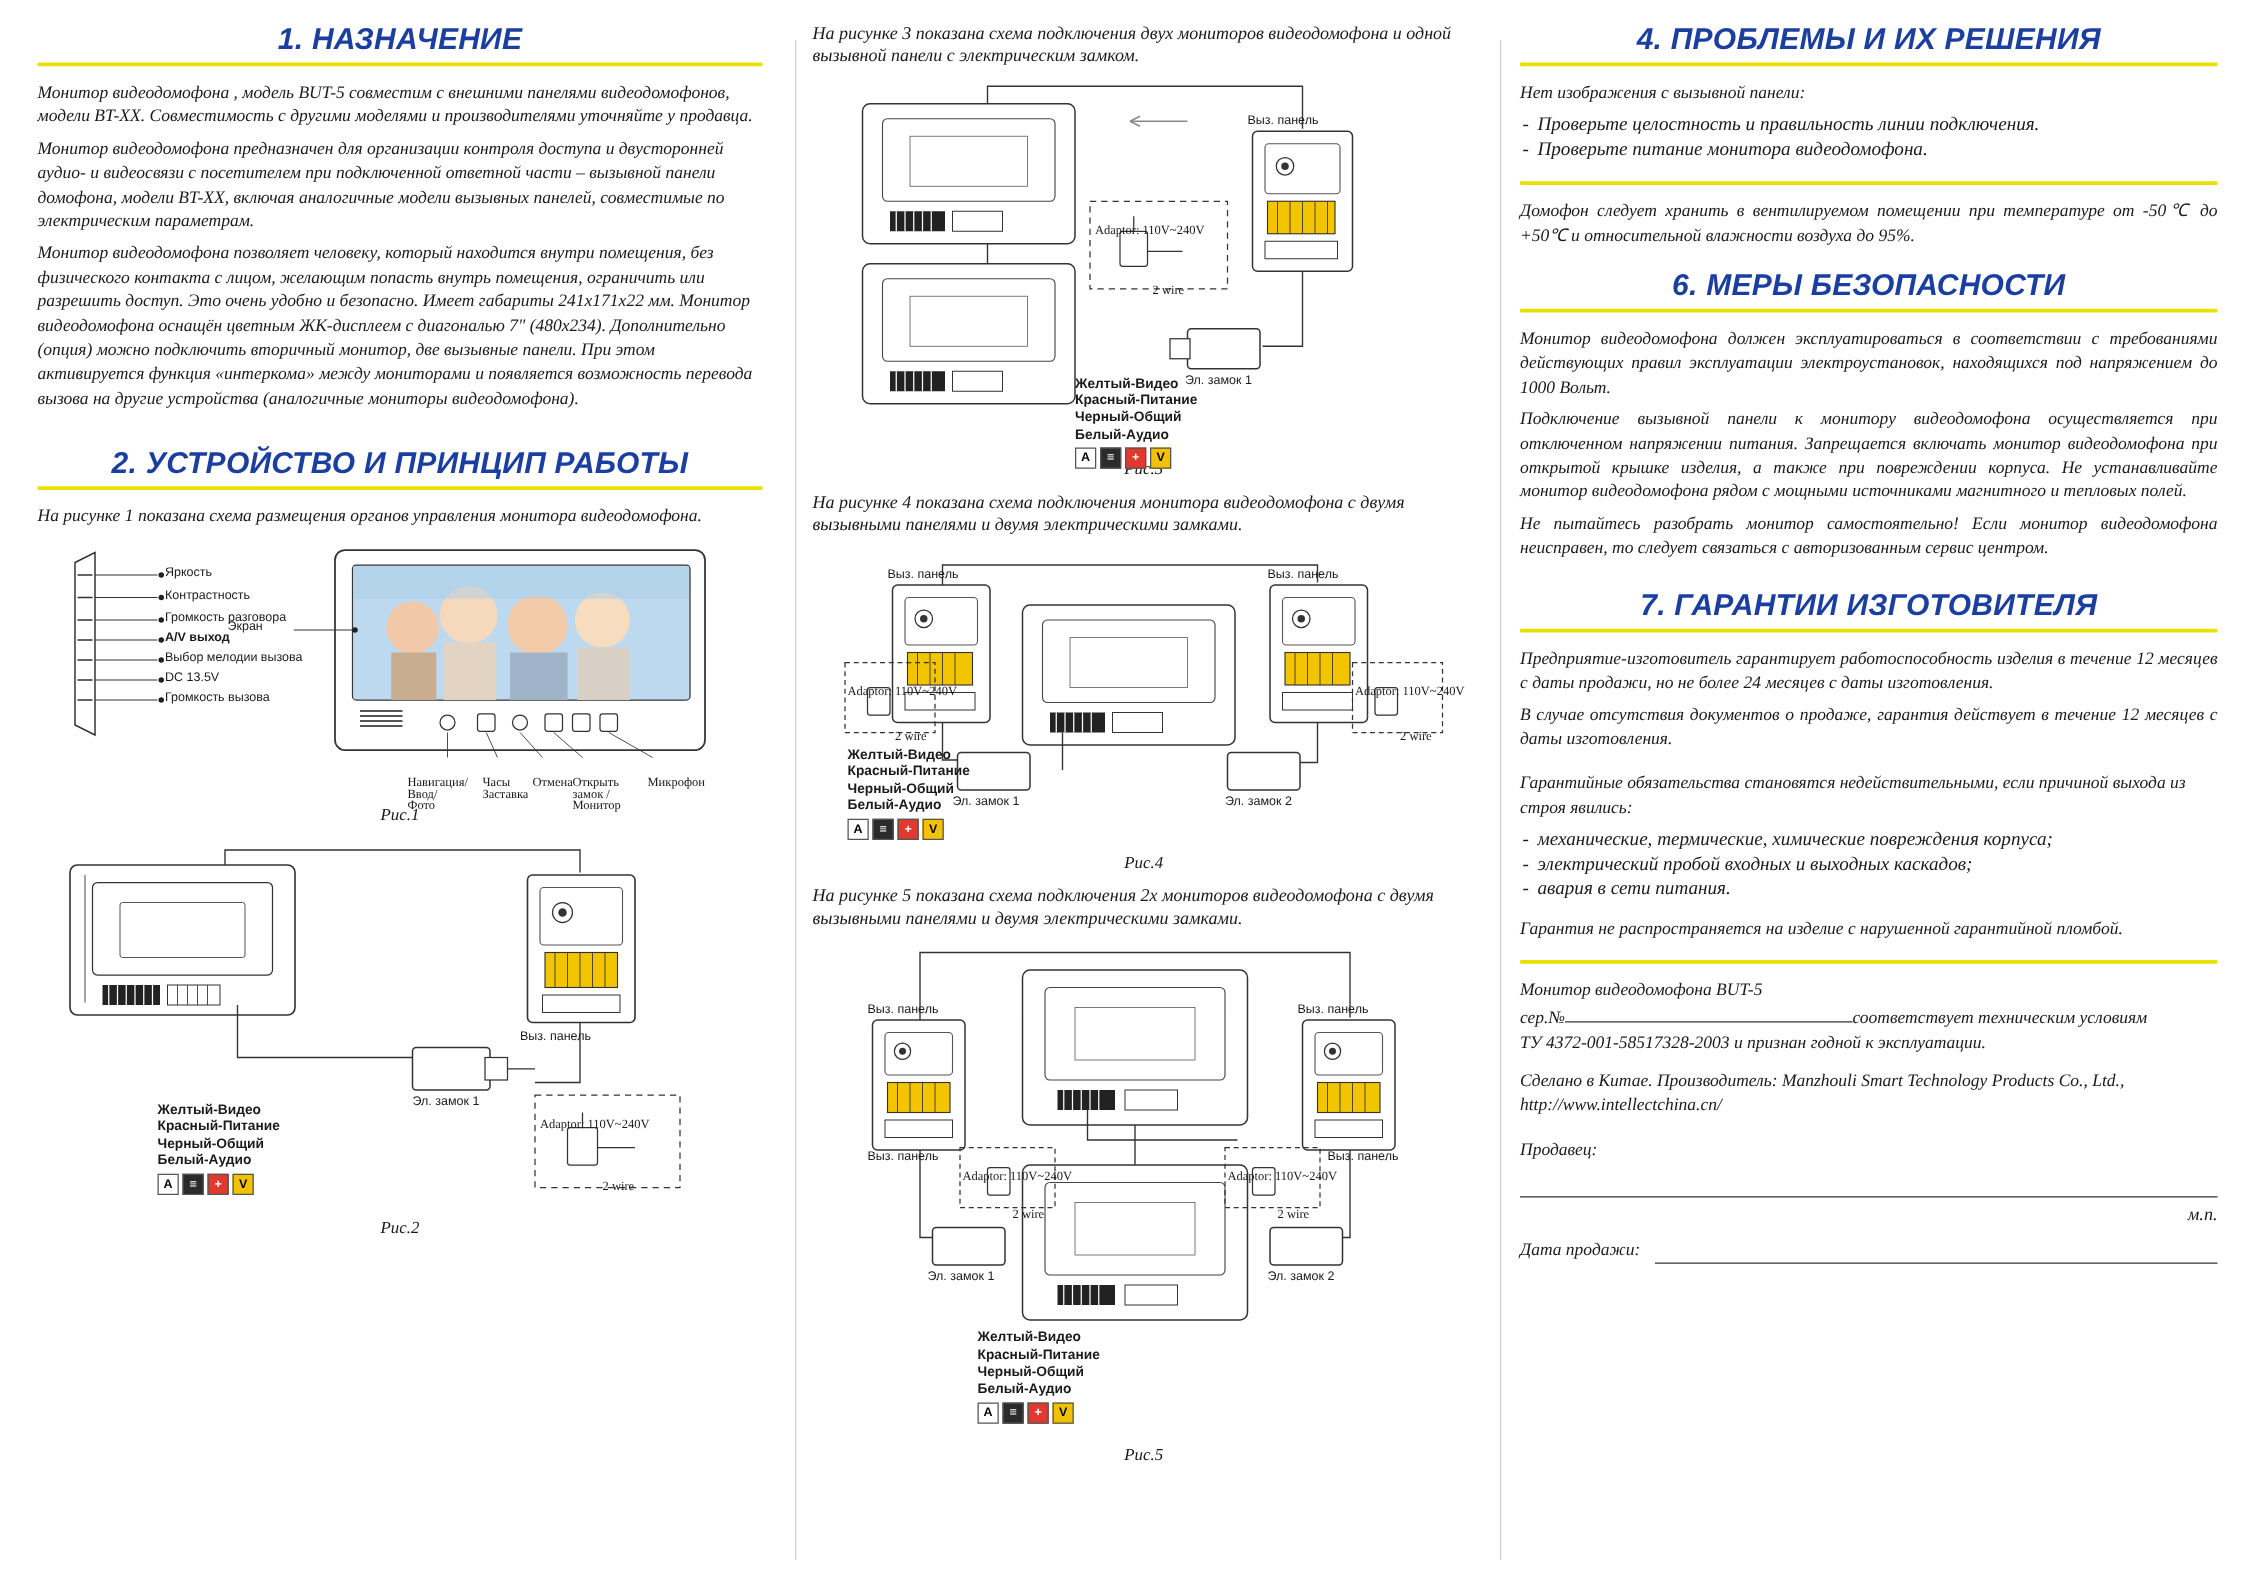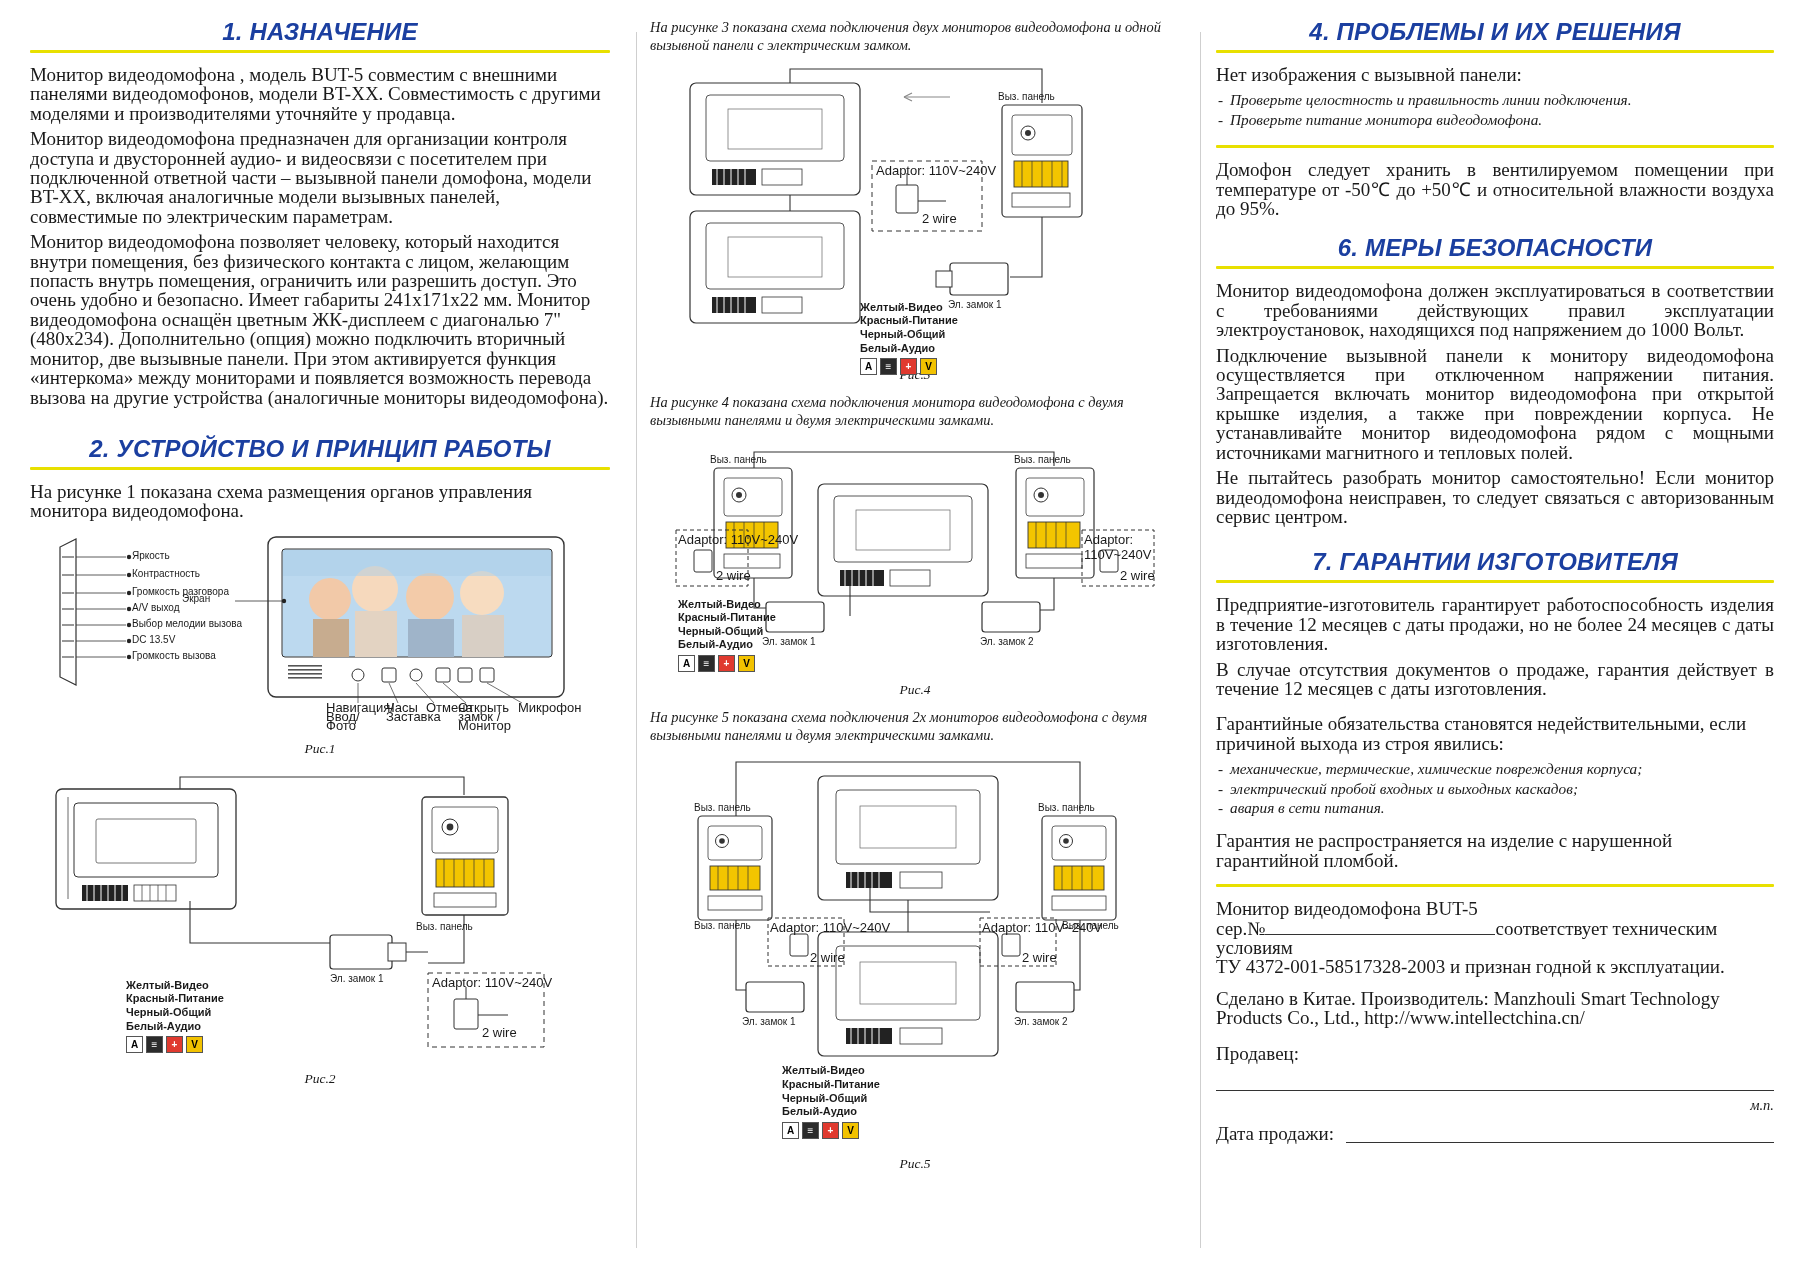--- a/index.html
+++ b/index.html
@@ -35,21 +35,22 @@
     font-size:24px;
     text-align:center;
     margin:0 0 4px 0;
     letter-spacing:.2px;
   }
   .hr-yellow{
     height:3px;background:#e8e000;margin:0 0 12px 0;border-radius:1px;
   }
   p.body{
     font-family:"Liberation Serif", serif;
-    font-size:19px;
+    font-style:italic;
+    font-size:14px;
     line-height:19.4px;
     margin:0 0 6px 0;
     text-align:left;
   }
   p.justify{text-align:justify;}
   .caption{
     font-family:"Liberation Serif", serif;
     font-style:italic;
     font-size:14.4px;
     line-height:18.4px;
@@ -86,21 +87,21 @@
     padding-left:14px;position:relative;
   }
   ul.dash li:before{content:"-";position:absolute;left:2px;}
   .fig{position:relative;margin:0 auto;}
   .underline-field{
     display:inline-block;border-bottom:1px solid #333;min-width:230px;height:15px;
   }
   .sig-line{border-bottom:1px solid #333;height:1px;margin-top:26px;}
   .mp{font-family:"Liberation Serif", serif;font-style:italic;font-size:14.5px;text-align:right;margin-top:6px;}
   svg{display:block;}
-  .tiny{font-family:Liberation Sans, sans-serif;font-size:13px;}
+  .tiny{font-family:Liberation Serif, serif;font-size:10px;margin-top:16px;}
   .tiny9{font-family:"Liberation Sans", sans-serif;font-size:10px;}
 </style>
 </head>
 <body>
 
 <div class="page">
 
   <div class="col col1">
 
     <h2 class="heading">1. НАЗНАЧЕНИЕ</h2>
@@ -183,21 +184,21 @@
           <line x1="457" y1="156" x2="492" y2="176"></line>
         </g>
 
         <line x1="205" y1="74" x2="252" y2="74" stroke="#333" stroke-width="0.8"></line>
         <circle cx="254" cy="74" r="2.2" fill="#222"></circle>
       </svg>
 
       <div style="position:absolute;left:102px;top:23px;" class="tiny9">Яркость</div>
       <div style="position:absolute;left:102px;top:41px;" class="tiny9">Контрастность</div>
       <div style="position:absolute;left:102px;top:59px;" class="tiny9">Громкость разговора</div>
-      <div style="position:absolute;left:102px;top:75px;" class="tiny9">A/V выход</div>
+      <div style="position:absolute;left:102px;top:75px;font-weight:bold;" class="tiny9">A/V выход</div>
       <div style="position:absolute;left:102px;top:91px;text-align:center;" class="tiny9">Выбор мелодии вызова</div>
       <div style="position:absolute;left:102px;top:107px;" class="tiny9">DC 13.5V</div>
       <div style="position:absolute;left:102px;top:123px;" class="tiny9">Громкость вызова</div>
 
       <div style="position:absolute;left:152px;top:66px;" class="tiny9">Экран</div>
 
       <div style="position:absolute;left:296px;top:176px;width:56px;white-space:pre-line;line-height:9px;" class="tiny">Навигация/
 Ввод/
 Фото</div>
       <div style="position:absolute;left:356px;top:176px;width:40px;white-space:pre-line;line-height:9px;" class="tiny">Часы

